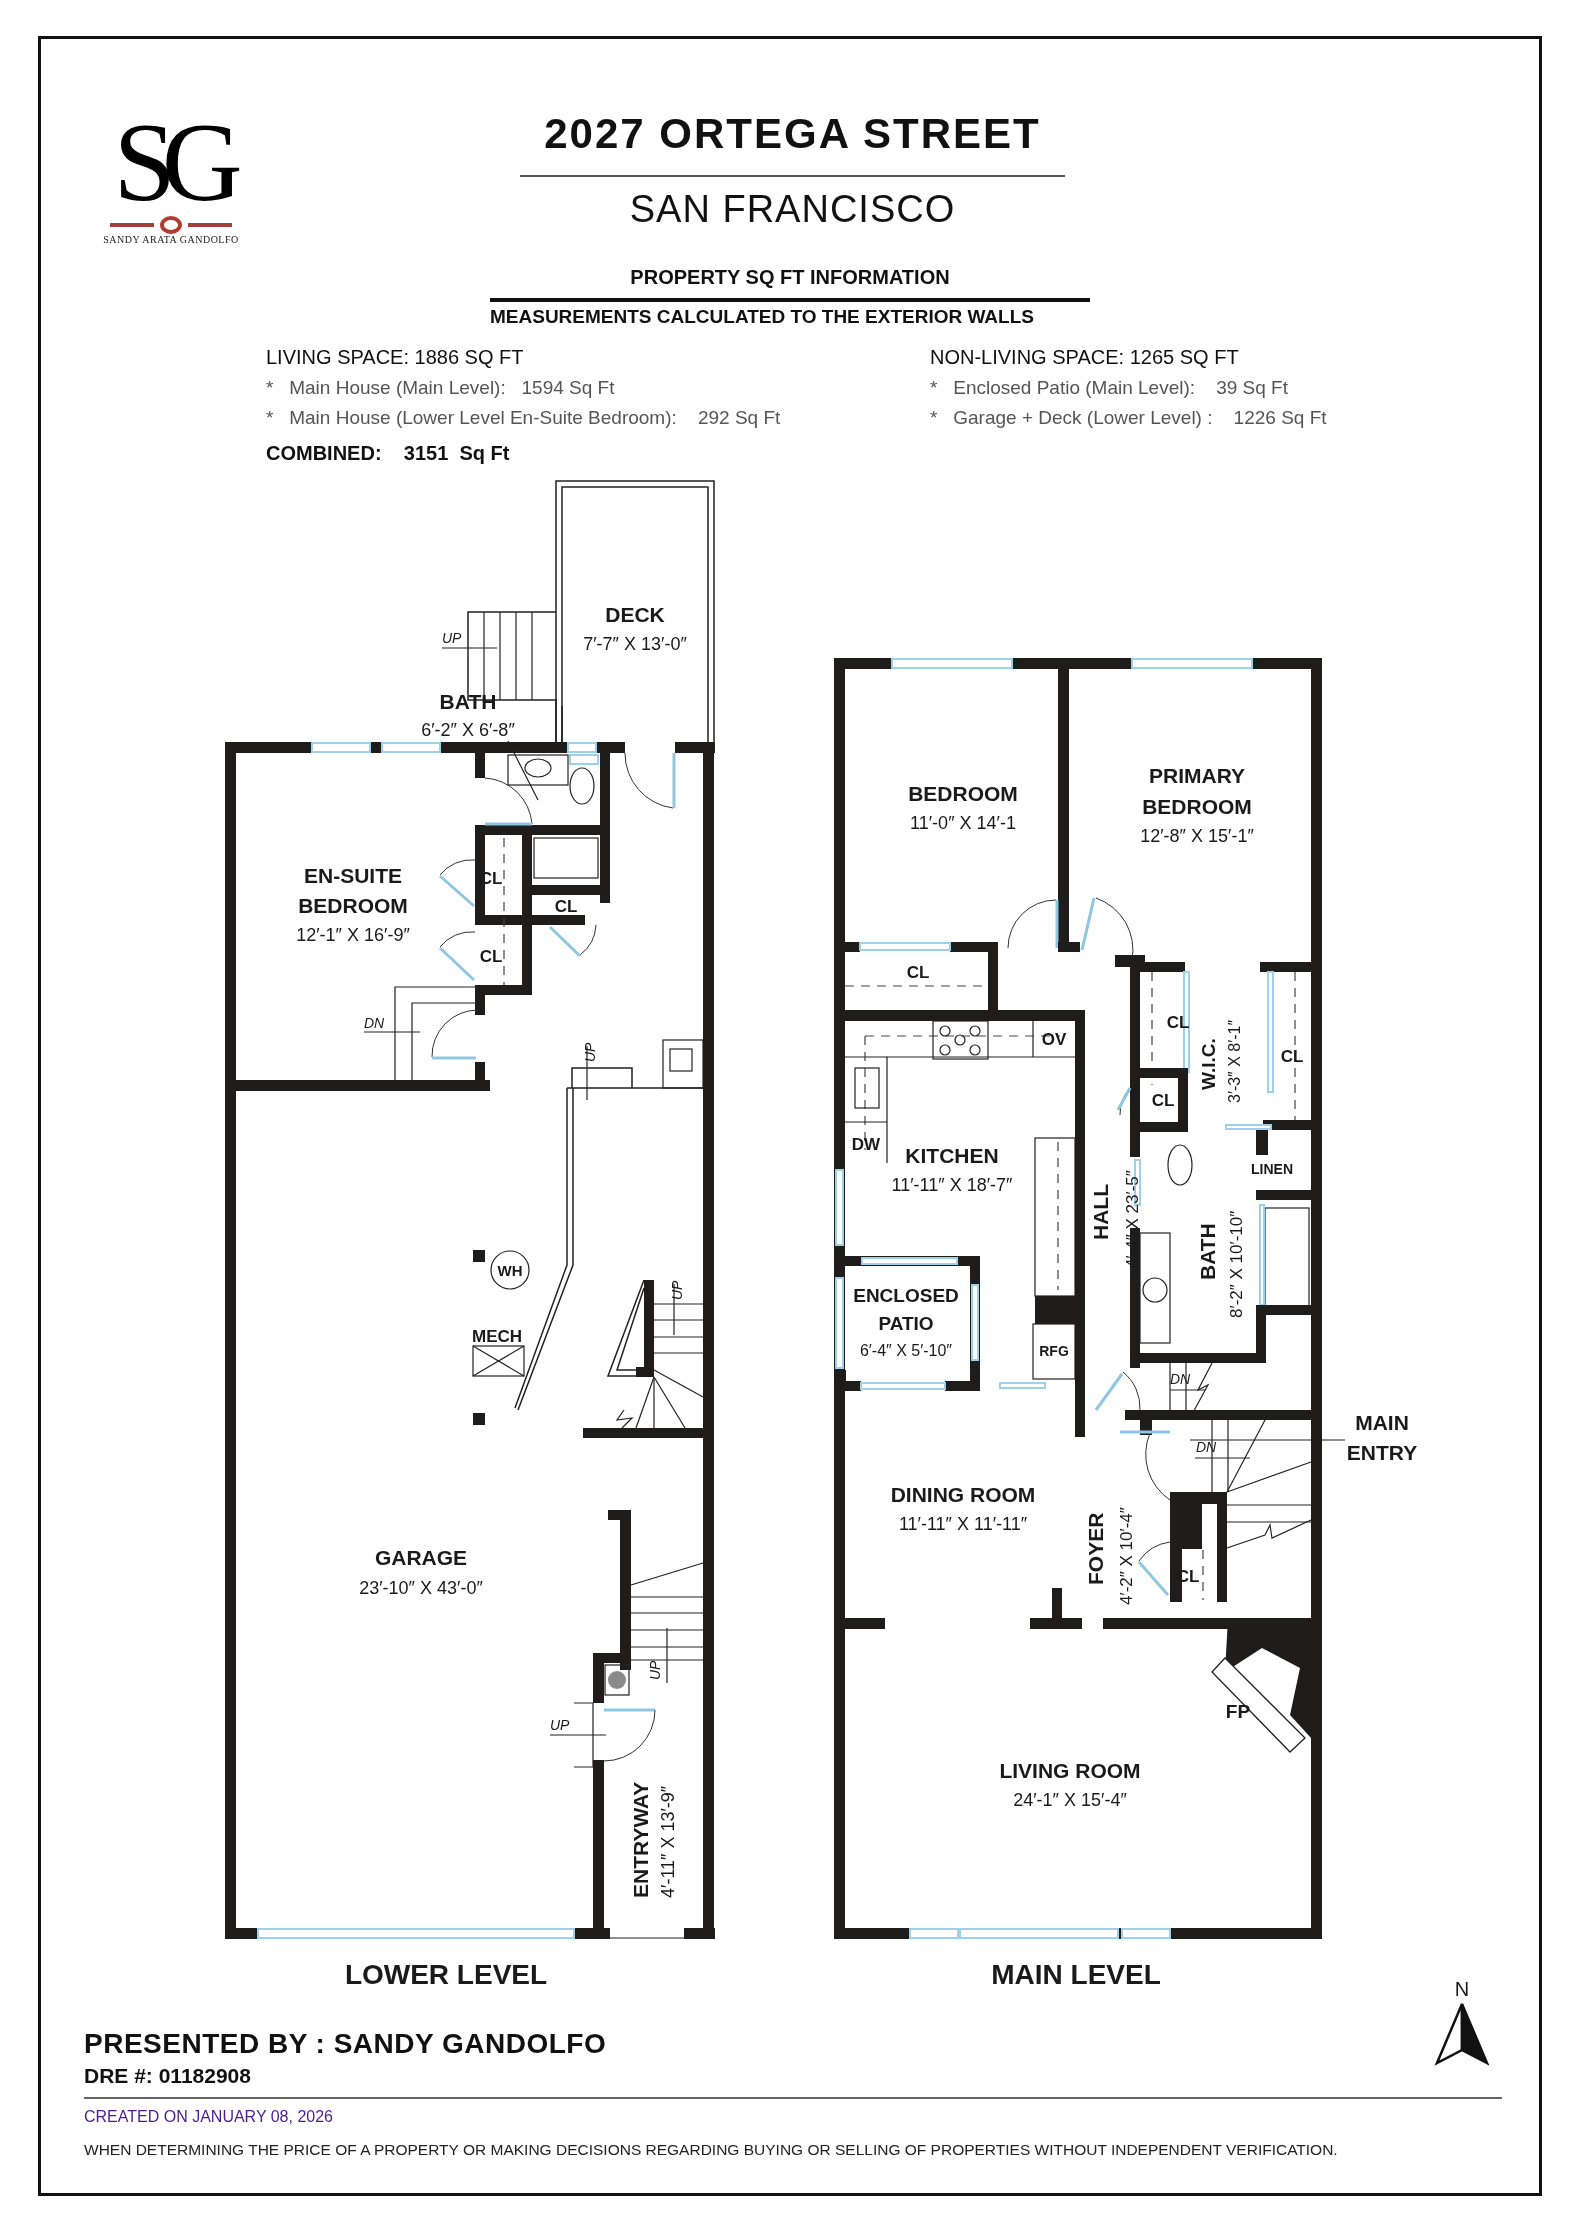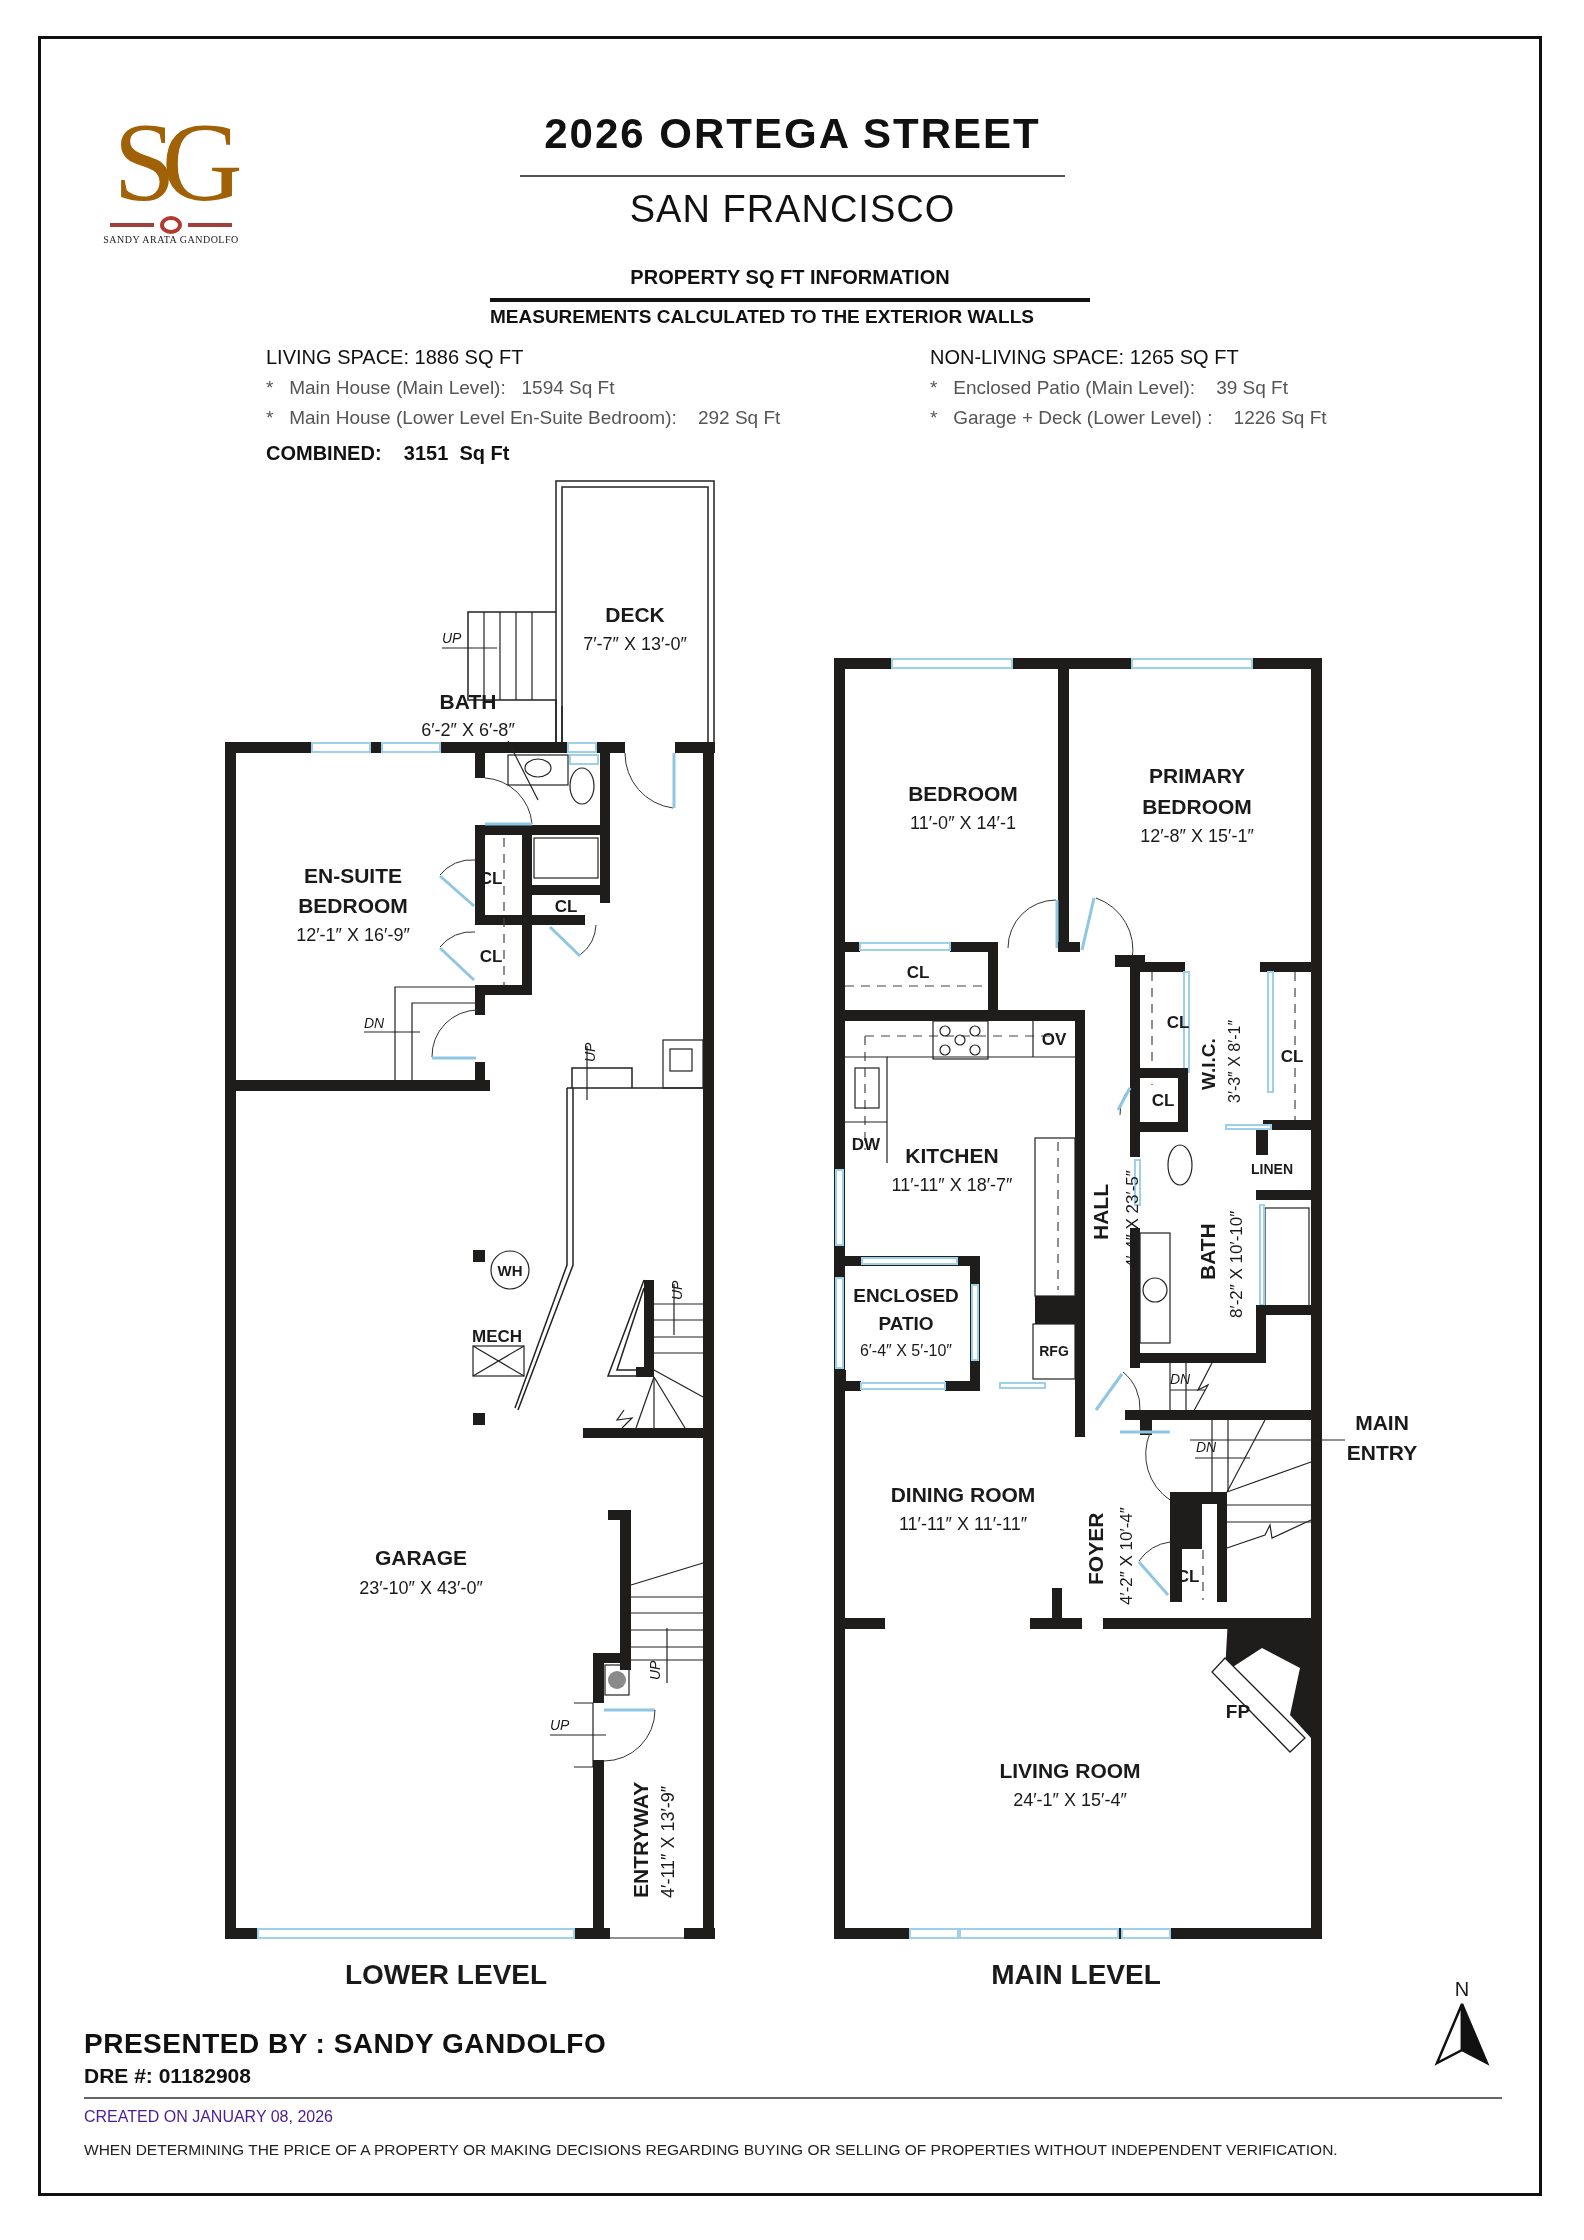--- a/index.html
+++ b/index.html
@@ -1,20 +1,20 @@
 <!DOCTYPE html>
 <html><head>
 <meta charset="utf-8">
 <style>
   html,body{margin:0;padding:0;background:#fff;}
   body{width:1584px;height:2240px;position:relative;overflow:hidden;font-family:"Liberation Sans",sans-serif;color:#111;}
   .frame{position:absolute;left:38px;top:36px;width:1504px;height:2160px;border:3px solid #111;box-sizing:border-box;}
   .abs{position:absolute;}
   .logo{left:96px;top:112px;width:150px;}
-  .logo-mark{font-family:"Liberation Serif",serif;font-size:112px;line-height:100px;color:#a16207;letter-spacing:-14px;text-align:center;}
+  .logo-mark{font-family:"Liberation Serif",serif;font-size:112px;line-height:100px;color:#000000;letter-spacing:-14px;text-align:center;}
   .logo-rule{display:flex;align-items:center;justify-content:center;gap:6px;margin-top:4px;}
   .logo-rule .bar{height:4px;width:44px;background:#a1403a;}
   .logo-rule .swirl{width:22px;height:18px;border:4px solid #b33a2f;border-radius:50%;box-sizing:border-box;}
   .logo-sub{font-family:"Liberation Serif",serif;font-size:10px;letter-spacing:0.5px;text-align:center;margin-top:0;color:#222;}
   .title{left:520px;top:110px;width:545px;text-align:center;font-size:42px;font-weight:bold;letter-spacing:2px;}
   .title-rule{left:520px;top:175px;width:545px;height:2px;background:#555;}
   .subtitle{left:520px;top:188px;width:545px;text-align:center;font-size:38px;letter-spacing:1px;}
   .info-head{left:490px;top:266px;width:600px;text-align:center;font-size:20px;font-weight:bold;}
   .info-rule{left:490px;top:298px;width:600px;height:4px;background:#111;}
   .info-sub{left:490px;top:306px;width:600px;font-size:19px;font-weight:bold;}
@@ -42,21 +42,21 @@
 <div class="abs logo">
   <div class="logo-mark">SG</div>
   <div class="logo-rule">
     <span class="bar"></span>
     <span class="swirl"></span>
     <span class="bar"></span>
   </div>
   <div class="logo-sub">SANDY ARATA GANDOLFO</div>
 </div>
 
-<div class="abs title">2026 ORTEGA STREET</div>
+<div class="abs title">2027 ORTEGA STREET</div>
 <div class="abs title-rule"></div>
 <div class="abs subtitle">SAN FRANCISCO</div>
 
 <div class="abs info-head">PROPERTY SQ FT INFORMATION</div>
 <div class="abs info-rule"></div>
 <div class="abs info-sub">MEASUREMENTS CALCULATED TO THE EXTERIOR WALLS</div>
 
 <div class="abs sq sq-left">
   <div class="h">LIVING SPACE: 1886 SQ FT</div>
   <div class="row">*   Main House (Main Level):   1594 Sq Ft</div>

